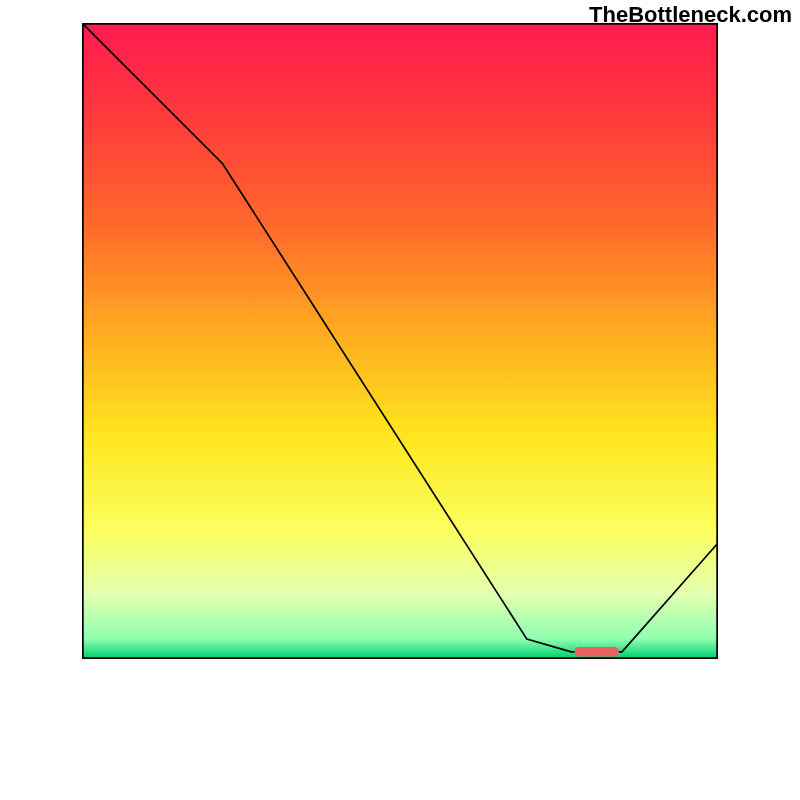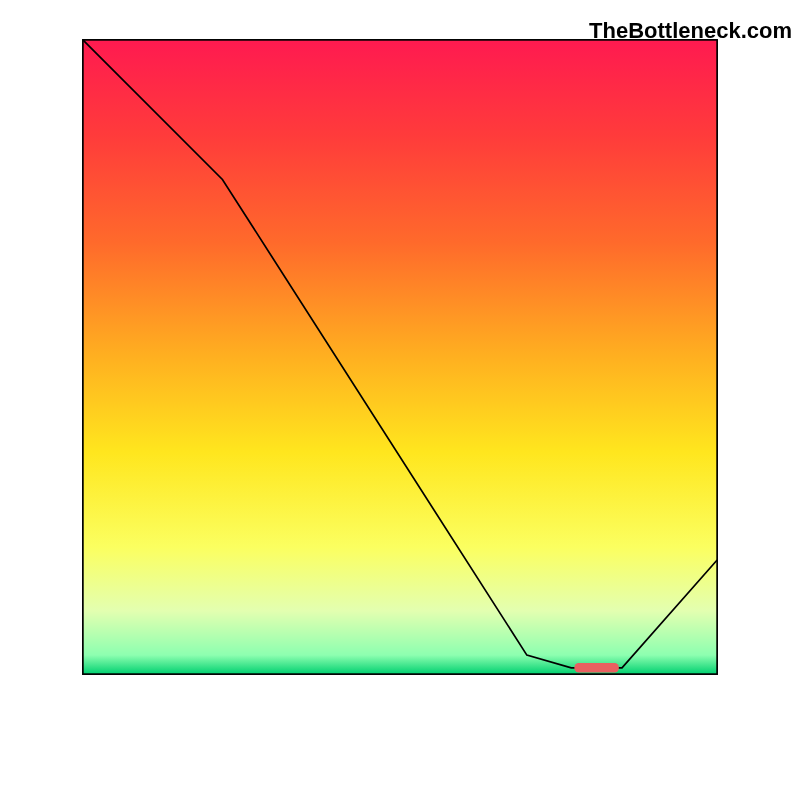--- a/index.html
+++ b/index.html
@@ -8,21 +8,20 @@
     width: 800px;
     height: 800px;
     overflow: hidden;
     background: #fff;
     font-family: Arial, Helvetica, sans-serif;
   }
   .container {
     position: relative;
     width: 800px;
     height: 682px;
-    margin-top: 16px;
   }
   .watermark {
     position: absolute;
     top: 2px;
     right: 8px;
     color: #000;
     font-size: 22px;
     font-weight: bold;
     letter-spacing: 0px;
     z-index: 2;

